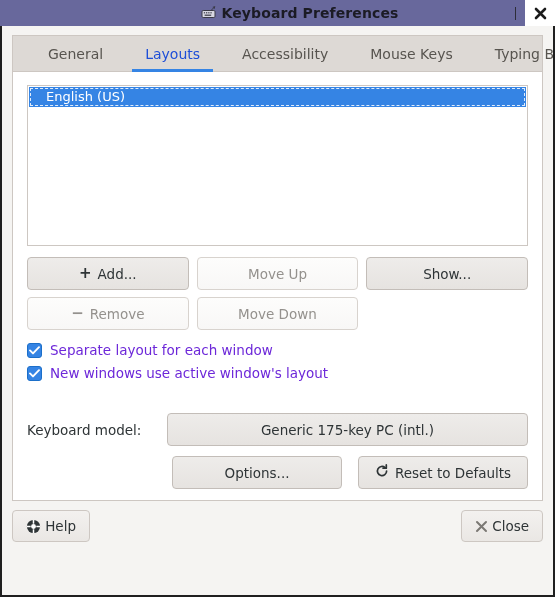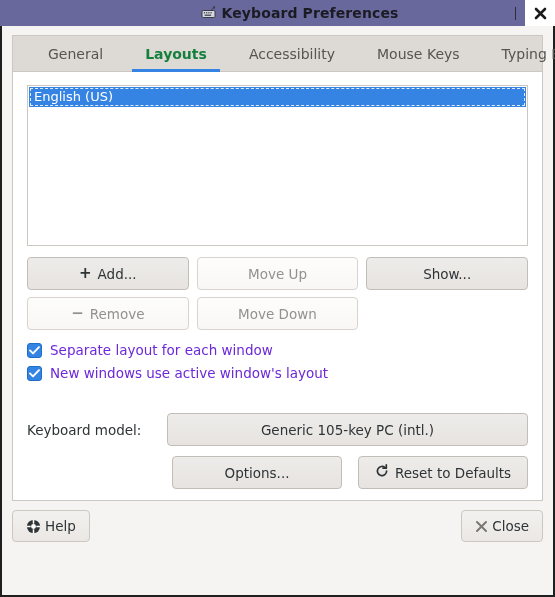--- a/index.html
+++ b/index.html
@@ -113,21 +113,21 @@
     padding: 0 21px;
     display: flex;
     align-items: center;
     justify-content: center;
     font-size: 14px;
     color: #57544f;
     position: relative;
     white-space: nowrap;
     cursor: default;
   }
-  .tab.active { color: #15803d; font-weight: bold; }
+  .tab.active { color: #1d4ed8; }
   .tab.active::after {
     content: "";
     position: absolute;
     left: 8px; right: 8px;
     bottom: -1px;
     height: 3px;
     background: #3584e4;
   }
 
   .tabpage {
@@ -144,21 +144,21 @@
     border: 1px solid #cdc7c2;
     background: #ffffff;
     height: 161px;
     box-sizing: border-box;
     flex: none;
     padding: 1px;
   }
   .list-row {
     height: 20px;
     line-height: 20px;
-    padding: 0 5px;
+    padding: 0 17px;
     font-size: 13px;
     color: #2e3436;
     box-sizing: border-box;
   }
   .list-row.selected {
     background: #3584e4;
     color: #ffffff;
     outline: 1px dashed rgba(255,255,255,.85);
     outline-offset: -2px;
   }
@@ -301,21 +301,21 @@
   }
   .action-btn {
     height: 32px;
     min-width: 78px;
     padding: 0 13px;
     border: 1px solid #cdc7c2;
     border-radius: 4px;
     background: linear-gradient(to bottom, #f3f1ef, #eae7e4);
     display: flex;
     align-items: center;
-    justify-content: flex-start;
+    justify-content: space-between;
     gap: 4px;
     font-size: 13.5px;
     color: #2e3436;
     box-sizing: border-box;
     cursor: default;
     user-select: none;
   }
   .action-btn svg { display:block; }
 </style>
 </head>
@@ -413,21 +413,21 @@
             <svg width="11" height="9" viewBox="0 0 11 9">
               <path d="M1 4.4 L4 7.4 L10 1.2" stroke="#ffffff" stroke-width="1.9" fill="none" stroke-linecap="round" stroke-linejoin="round"></path>
             </svg>
           </span>
           <span class="check-label">New windows use active window's layout</span>
         </div>
 
         <div class="model-row">
           <span class="model-label">Keyboard model:</span>
           <div class="model-btn">
-            <span>Generic 105-key PC (intl.)</span>
+            <span>Generic 175-key PC (intl.)</span>
           </div>
         </div>
 
         <div class="opt-row">
           <div class="btn strong">
             <span class="lbl">Options...</span>
           </div>
           <div class="btn strong">
             <span>
               <svg width="14" height="14" viewBox="0 0 14 14">

